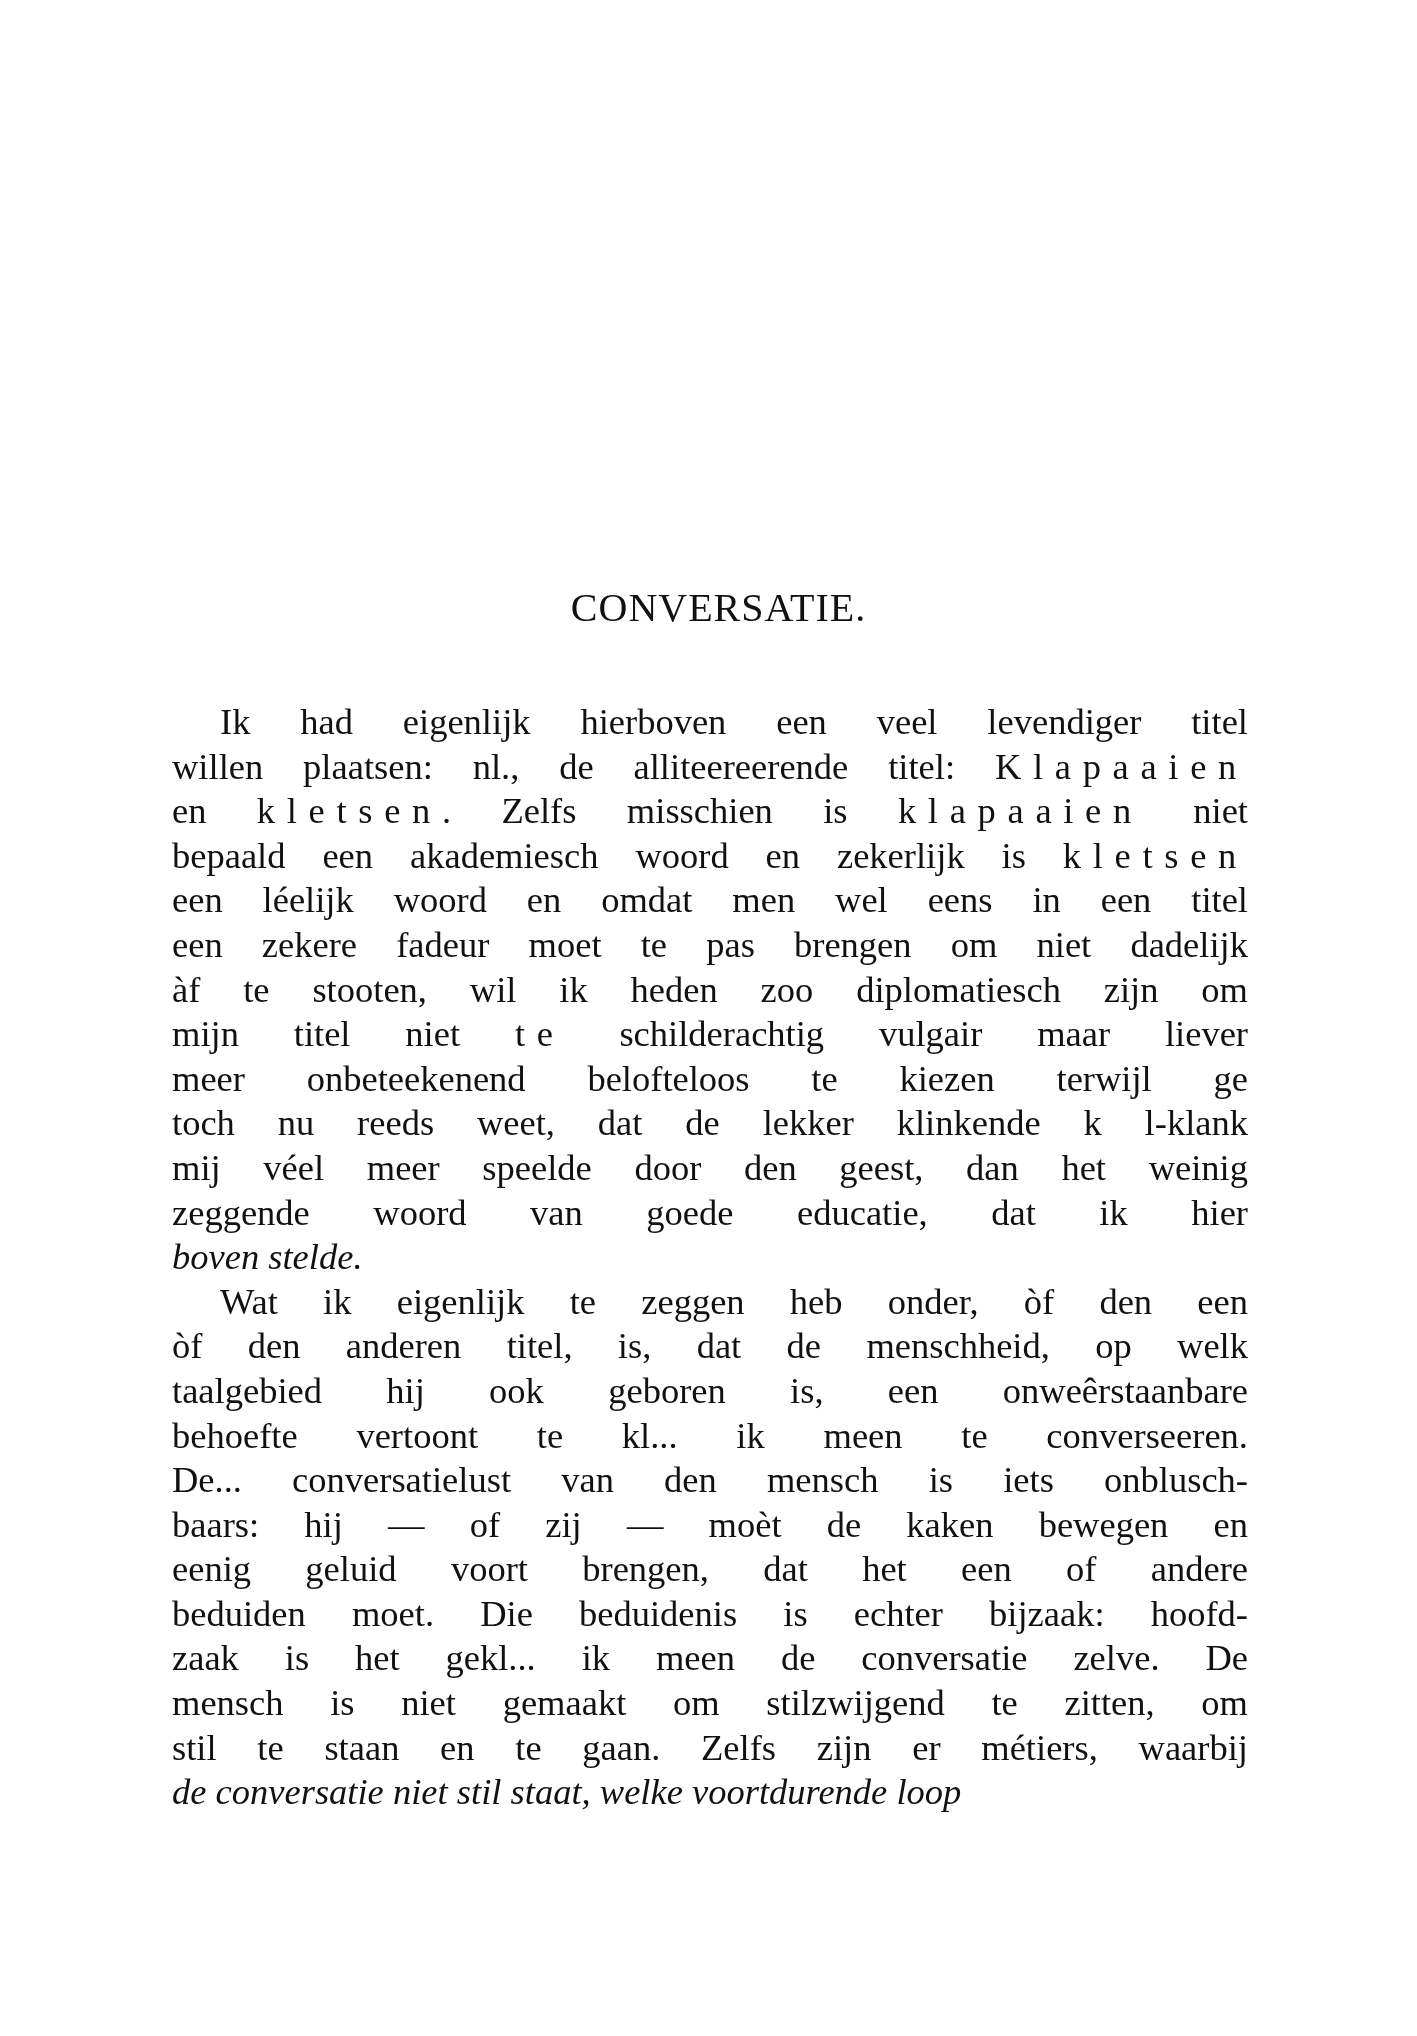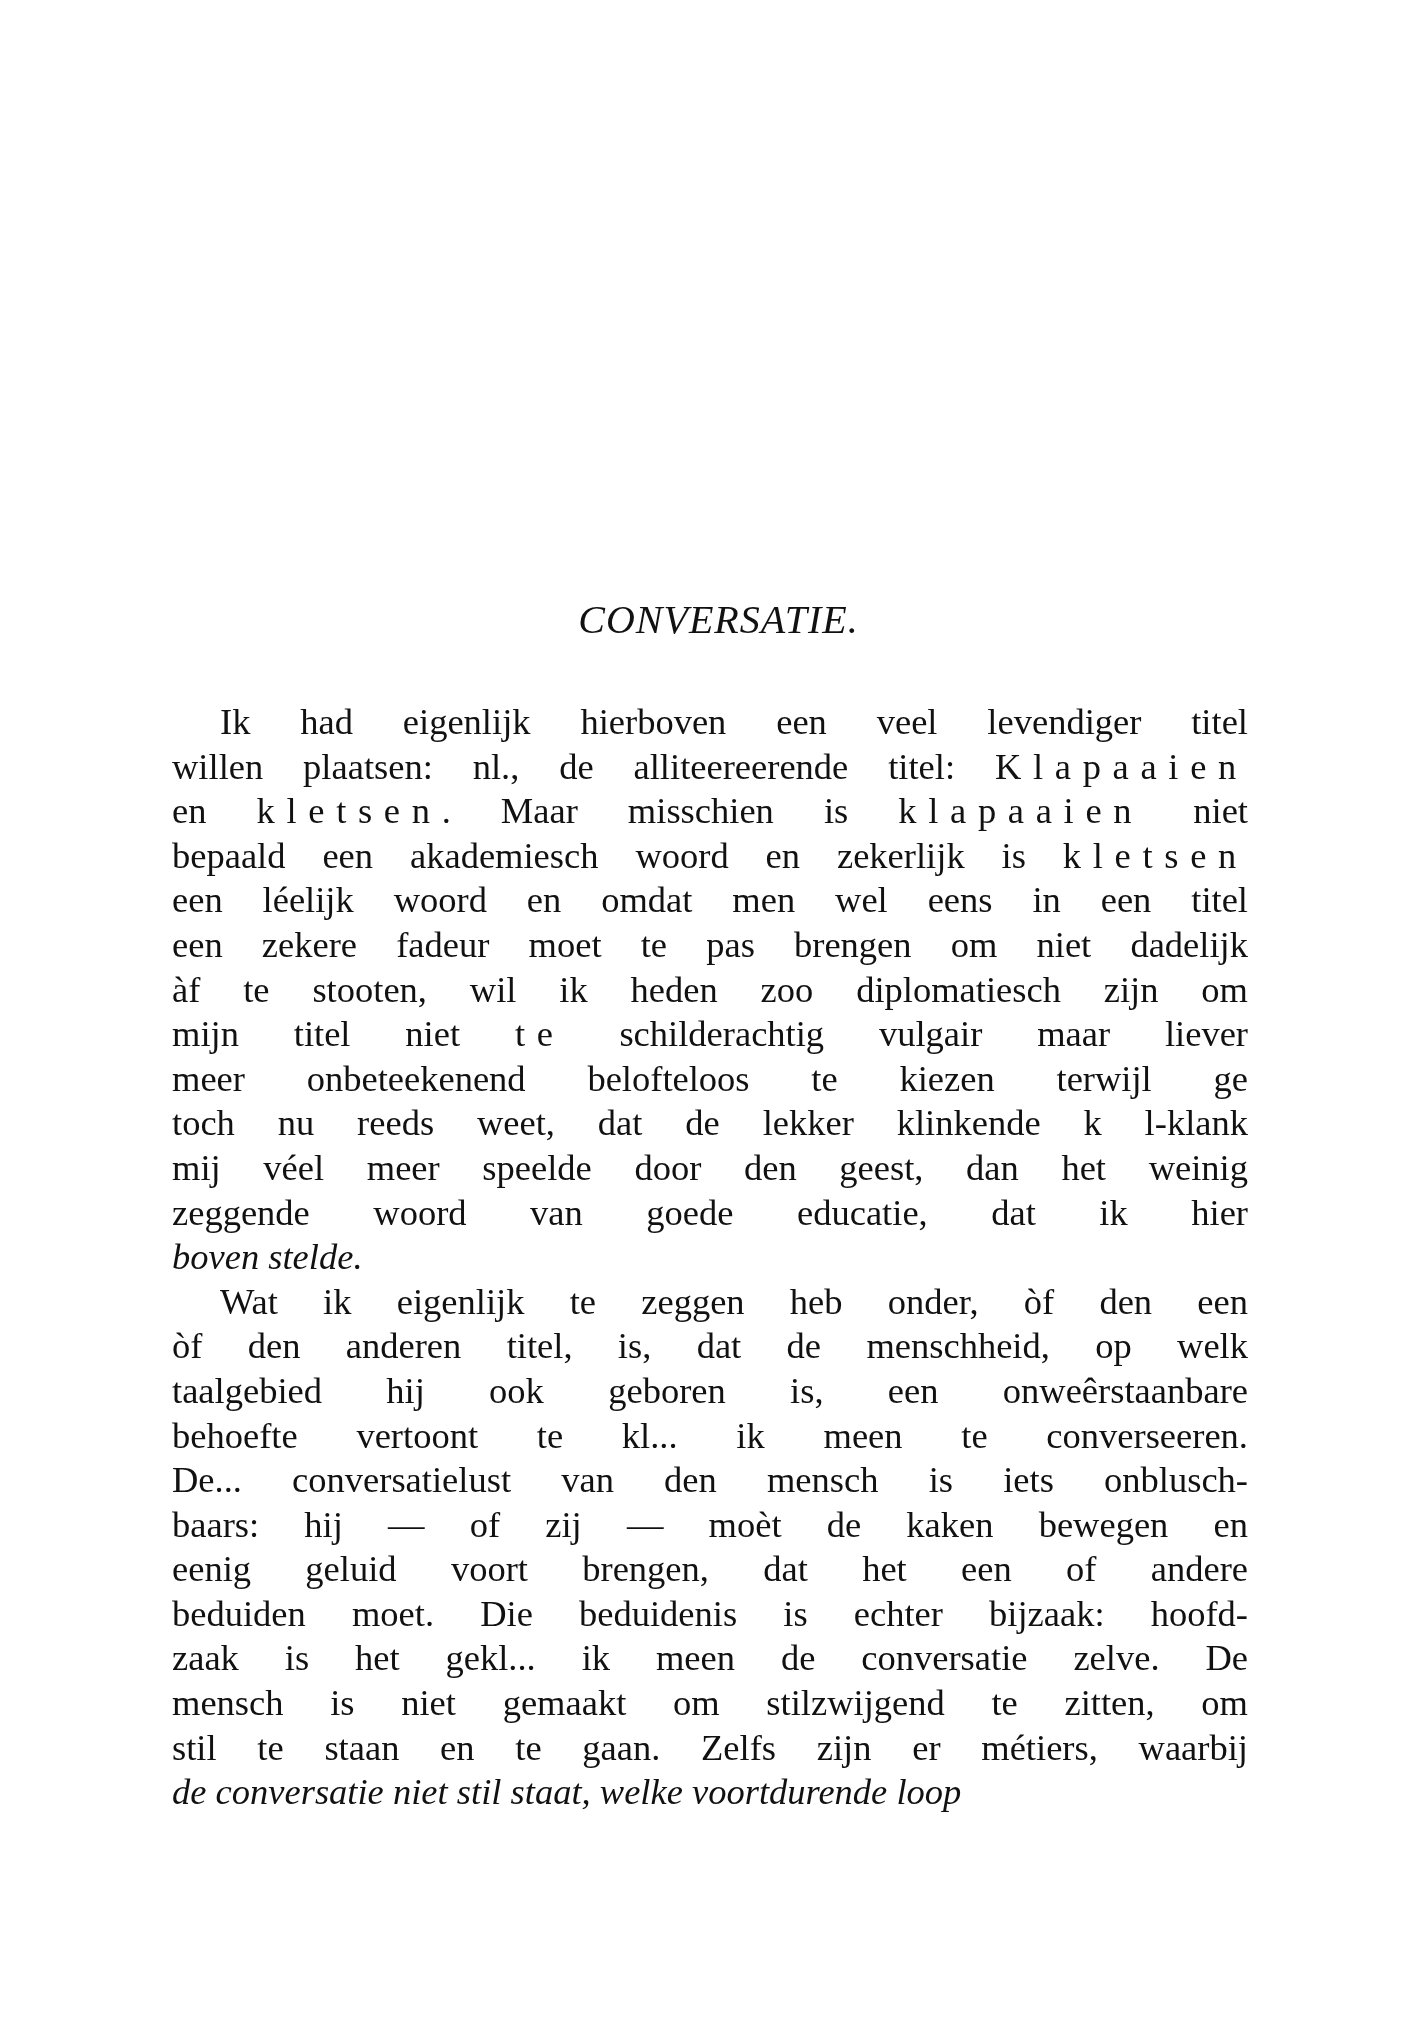--- a/index.html
+++ b/index.html
@@ -3,24 +3,23 @@
 <meta charset="utf-8">
 <style>
   html, body { margin: 0; padding: 0; background: #ffffff; }
   body { width: 1417px; height: 2036px; position: relative; overflow: hidden; }
   .page {
     position: absolute; left: 0; top: 0; width: 1417px; height: 2036px;
     background: #ffffff; color: #111111;
     font-family: "Liberation Serif", "DejaVu Serif", serif;
   }
   .title {
-    position: absolute; left: 0; right: 0; top: 596px;
+    position: absolute; left: 0; right: 0; top: 584px;
     text-align: center; font-size: 40px; letter-spacing: 1px; line-height: 48px;
     margin-left: 20px;
-    font-style: italic;
   }
   .body-text {
     position: absolute; left: 172px; top: 700px; width: 1076px;
     font-size: 36.5px; line-height: 44.6px;
   }
   .line {
     display: block; white-space: nowrap; text-align: justify; text-align-last: justify;
     height: 44.6px;
   }
   .line.last { text-align-last: left; font-style: italic; }
@@ -30,21 +29,21 @@
 </style>
 </head>
 <body>
 
 <div class="page">
   <div class="title">CONVERSATIE.</div>
   <div class="body-text" id="body-text">
       <div>
         <span class="line indent"><span>Ik had eigenlijk hierboven een veel levendiger titel</span></span>
         <span class="line"><span>willen plaatsen: nl., de alliteereerende titel: </span><span class="spaced">Klapaaien</span></span>
-        <span class="line"><span>en </span><span class="spaced">kletsen</span><span>. Maar misschien is </span><span class="spaced">klapaaien</span><span> niet</span></span>
+        <span class="line"><span>en </span><span class="spaced">kletsen</span><span>. Zelfs misschien is </span><span class="spaced">klapaaien</span><span> niet</span></span>
         <span class="line"><span>bepaald een akademiesch woord en zekerlijk is </span><span class="spaced">kletsen</span></span>
         <span class="line"><span>een léelijk woord en omdat men wel eens in een titel</span></span>
         <span class="line"><span>een zekere fadeur moet te pas brengen om niet dadelijk</span></span>
         <span class="line"><span>àf te stooten, wil ik heden zoo diplomatiesch zijn om</span></span>
         <span class="line"><span>mijn titel niet </span><span class="spaced">te</span><span> schilderachtig vulgair maar liever</span></span>
         <span class="line"><span>meer onbeteekenend belofteloos te kiezen terwijl ge</span></span>
         <span class="line"><span>toch nu reeds weet, dat de lekker klinkende k l-klank</span></span>
         <span class="line"><span>mij véel meer speelde door den geest, dan het weinig</span></span>
         <span class="line"><span>zeggende woord van goede educatie, dat ik hier</span></span>
         <span class="line last"><span>boven stelde.</span></span>

